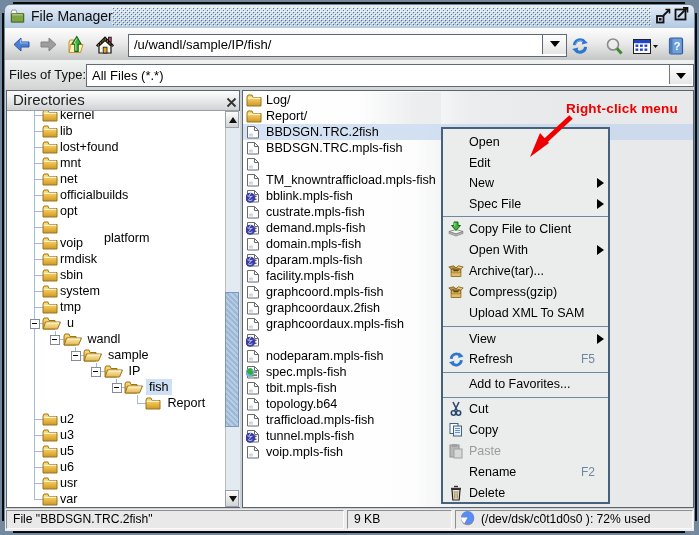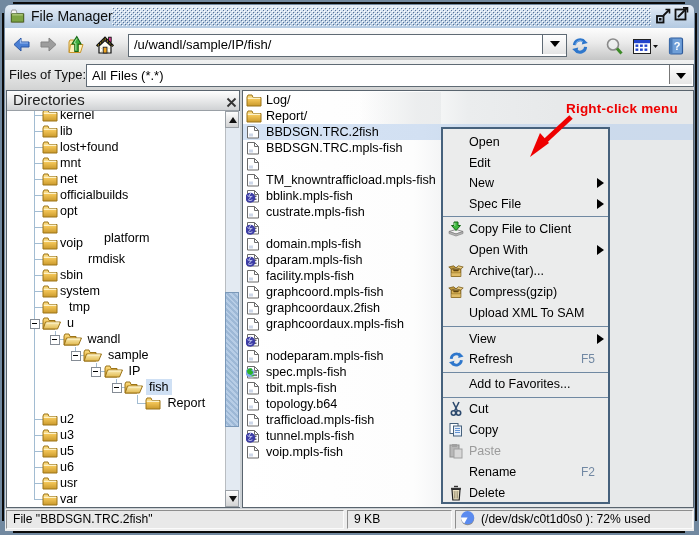--- a/index.html
+++ b/index.html
@@ -356,39 +356,39 @@
         <svg class="abs" style="left:42px;top:237px;" width="16" height="13" viewBox="0 0 16 13">
           <path d="M1 3 L1 12 L15 12 L15 3.5 L7 3.5 L6 1 L2 1 Z" fill="url(#gfold)" stroke="#9c7418" stroke-width="1"></path>
           <path d="M1.8 4.3 L14.2 4.3" stroke="#fdf2c8" stroke-width="1.4"></path>
         </svg>
         <div class="trow" style="left:60px;top:235px;">voip</div>
         <div class="abs" style="left:34px;top:259px;width:10px;height:1px;background:#a2bcd2;"></div>
         <svg class="abs" style="left:42px;top:253px;" width="16" height="13" viewBox="0 0 16 13">
           <path d="M1 3 L1 12 L15 12 L15 3.5 L7 3.5 L6 1 L2 1 Z" fill="url(#gfold)" stroke="#9c7418" stroke-width="1"></path>
           <path d="M1.8 4.3 L14.2 4.3" stroke="#fdf2c8" stroke-width="1.4"></path>
         </svg>
-        <div class="trow" style="left:60px;top:251px;margin-left:28px;">rmdisk</div>
+        <div class="trow" style="left:60px;top:251px;">rmdisk</div>
         <div class="abs" style="left:34px;top:275px;width:10px;height:1px;background:#a2bcd2;"></div>
         <svg class="abs" style="left:42px;top:269px;" width="16" height="13" viewBox="0 0 16 13">
           <path d="M1 3 L1 12 L15 12 L15 3.5 L7 3.5 L6 1 L2 1 Z" fill="url(#gfold)" stroke="#9c7418" stroke-width="1"></path>
           <path d="M1.8 4.3 L14.2 4.3" stroke="#fdf2c8" stroke-width="1.4"></path>
         </svg>
         <div class="trow" style="left:60px;top:267px;">sbin</div>
         <div class="abs" style="left:34px;top:291px;width:10px;height:1px;background:#a2bcd2;"></div>
         <svg class="abs" style="left:42px;top:285px;" width="16" height="13" viewBox="0 0 16 13">
           <path d="M1 3 L1 12 L15 12 L15 3.5 L7 3.5 L6 1 L2 1 Z" fill="url(#gfold)" stroke="#9c7418" stroke-width="1"></path>
           <path d="M1.8 4.3 L14.2 4.3" stroke="#fdf2c8" stroke-width="1.4"></path>
         </svg>
         <div class="trow" style="left:60px;top:283px;">system</div>
         <div class="abs" style="left:34px;top:307px;width:10px;height:1px;background:#a2bcd2;"></div>
         <svg class="abs" style="left:42px;top:301px;" width="16" height="13" viewBox="0 0 16 13">
           <path d="M1 3 L1 12 L15 12 L15 3.5 L7 3.5 L6 1 L2 1 Z" fill="url(#gfold)" stroke="#9c7418" stroke-width="1"></path>
           <path d="M1.8 4.3 L14.2 4.3" stroke="#fdf2c8" stroke-width="1.4"></path>
         </svg>
-        <div class="trow" style="left:60px;top:299px;margin-left:9px;">tmp</div>
+        <div class="trow" style="left:60px;top:299px;">tmp</div>
         <div class="abs" style="left:34px;top:323px;width:11px;height:1px;background:#a2bcd2;"></div>
         <div class="abs" style="left:29.5px;top:318.5px;width:8px;height:8px;background:#fff;border:1px solid #858c95;"></div>
         <div class="abs" style="left:31.5px;top:322.5px;width:5px;height:1.6px;background:#000;"></div>
         <svg class="abs" style="left:42px;top:317px;" width="20" height="13" viewBox="0 0 20 13">
           <path d="M1 3 L1 12 L13 12 L13 3.5 L7 3.5 L6 1 L2 1 Z" fill="url(#gfold)" stroke="#9c7418" stroke-width="1"></path>
           <path d="M3.5 5 L18.5 5 L15.5 12 L1.2 12 Z" fill="url(#gfoldf)" stroke="#9c7418" stroke-width="1"></path>
           <path d="M4.6 6 L17 6" stroke="#fdf2c8" stroke-width="1.2"></path>
         </svg>
         <div class="trow" style="left:67px;top:315px;">u</div>
         <div class="abs" style="left:54.5px;top:339px;width:11px;height:1px;background:#a2bcd2;"></div>
@@ -520,20 +520,21 @@
           <rect x="3" y="8.5" width="4" height="3" fill="#ccd6e8"></rect>
         </svg>
         <div class="lrow" style="left:266px;top:204px;">custrate.mpls-fish</div>
         <svg class="abs" style="left:246px;top:221px;" width="14" height="14" viewBox="0 0 14 14">
           <path d="M1.5 1.5 L8.5 1.5 L12.5 5.5 L12.5 13 L1.5 13 Z" fill="#fff" stroke="#6b6b6b" stroke-width="1"></path>
           <path d="M8.5 1.5 L8.5 5.5 L12.5 5.5" fill="none" stroke="#6b6b6b" stroke-width="1"></path>
           <path d="M5 6.5 h5.5 v1.5 h-5.5 Z M5 9.5 h5.5 v1.5 h-5.5 Z" fill="#666"></path>
           <circle cx="4.3" cy="8.8" r="5" fill="#3d3da5"></circle>
           <path d="M1.4 6.6 q2.2 2.2 5 0.6 M2 10.8 q2.2 1.6 4.4 0 M4.8 4 l-1.6 2.4 l1.8 1.8 l-1.8 2" stroke="#c0c6ec" stroke-width="1" fill="none"></path>
         </svg>
+        <div class="lrow" style="left:266px;top:220px;">demand.mpls-fish</div>
         <svg class="abs" style="left:246px;top:237px;" width="14" height="14" viewBox="0 0 14 14">
           <path d="M1.5 1.5 L8.5 1.5 L12.5 5.5 L12.5 13 L1.5 13 Z" fill="#fff" stroke="#6b6b6b" stroke-width="1"></path>
           <path d="M8.5 1.5 L8.5 5.5 L12.5 5.5" fill="none" stroke="#6b6b6b" stroke-width="1"></path>
           <rect x="3" y="8.5" width="4" height="3" fill="#ccd6e8"></rect>
         </svg>
         <div class="lrow" style="left:266px;top:236px;">domain.mpls-fish</div>
         <svg class="abs" style="left:246px;top:253px;" width="14" height="14" viewBox="0 0 14 14">
           <path d="M1.5 1.5 L8.5 1.5 L12.5 5.5 L12.5 13 L1.5 13 Z" fill="#fff" stroke="#6b6b6b" stroke-width="1"></path>
           <path d="M8.5 1.5 L8.5 5.5 L12.5 5.5" fill="none" stroke="#6b6b6b" stroke-width="1"></path>
           <path d="M5 6.5 h5.5 v1.5 h-5.5 Z M5 9.5 h5.5 v1.5 h-5.5 Z" fill="#666"></path>

